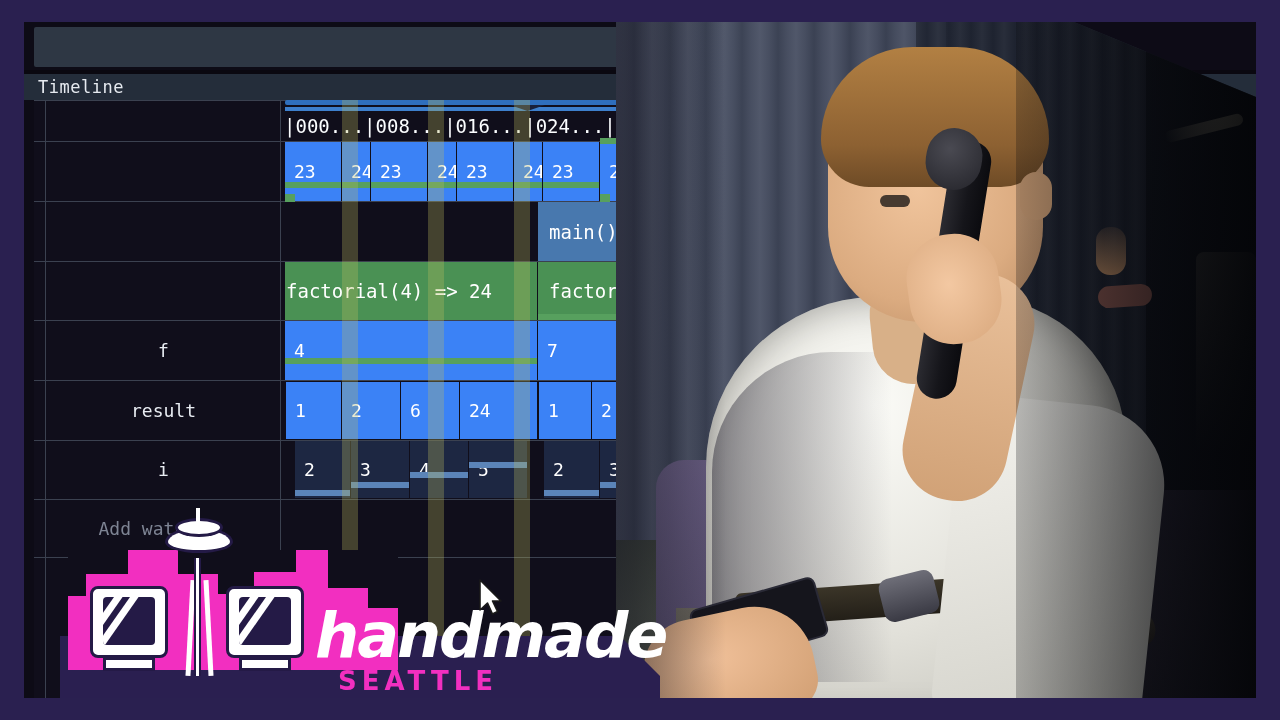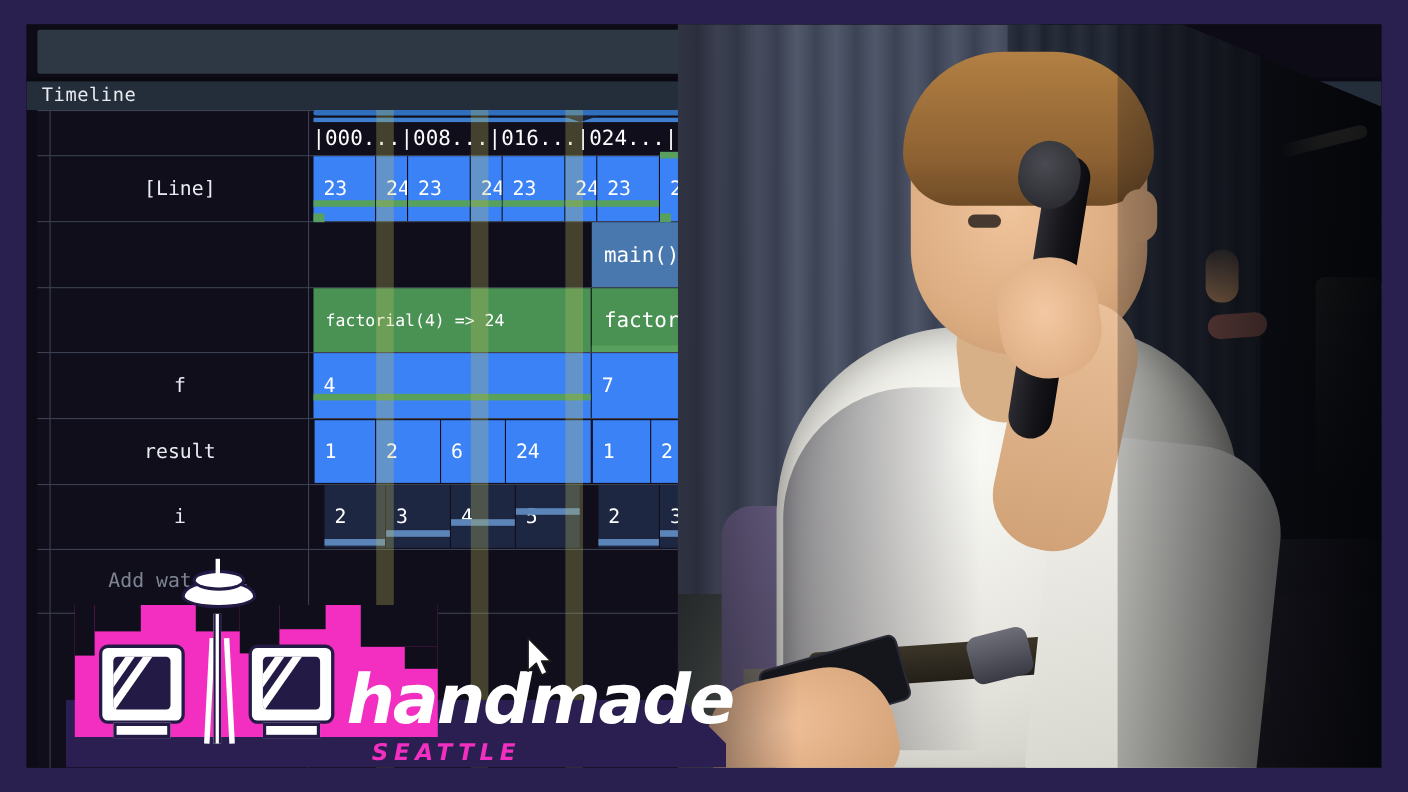--- a/index.html
+++ b/index.html
@@ -270,23 +270,22 @@
   .monitor .glint{position:absolute;width:7px;height:80px;background:#fff;transform:rotate(35deg);}
   .monitor .stand{position:absolute;left:50%;margin-left:-26px;bottom:-16px;width:52px;height:14px;background:#fff;border:3px solid #241a46;box-sizing:border-box;}
   .wordmark{
     position:absolute;left:255px;bottom:26px;
     color:#ffffff;font-size:62px;font-weight:bold;letter-spacing:-2px;
     font-family:"DejaVu Sans","Liberation Sans",sans-serif;
     font-style:italic;
   }
   .wordmark2{
     position:absolute;left:278px;bottom:2px;
-    color:#f22fc0;font-size:21px;font-weight:bold;letter-spacing:5px;
+    color:#f22fc0;font-size:26px;font-weight:bold;letter-spacing:5px;
     font-family:"DejaVu Sans","Liberation Sans",sans-serif;
-    font-style:italic;
   }
 
   
   #cursor{position:absolute;left:478px;top:578px;width:26px;height:40px;}
 </style>
 </head>
 <body>
 
 <div id="stage">
 
@@ -307,21 +306,20 @@
       <div class="rowline" style="top:0px"></div>
       <div class="rowline" style="top:41px"></div>
       <div class="rowline" style="top:101px"></div>
       <div class="rowline" style="top:161px"></div>
       <div class="rowline" style="top:220px"></div>
       <div class="rowline" style="top:280px"></div>
       <div class="rowline" style="top:340px"></div>
       <div class="rowline" style="top:399px"></div>
       <div class="rowline" style="top:457px"></div>
 
-      <div class="rowlabel" style="top:41px;height:60px">[Line]</div>
       <div class="rowlabel" style="top:220px;height:60px">f</div>
       <div class="rowlabel" style="top:280px;height:60px">result</div>
       <div class="rowlabel" style="top:340px;height:59px">i</div>
       <div class="rowlabel dim" style="top:399px;height:58px">Add watch...</div>
 
       <div class="track-area">
 
         <div class="ruler">
           <div class="scrollbar"></div>
           <div class="scrollbar2"></div>
@@ -354,21 +352,21 @@
         <div class="spark" style="left:379px;top:82px;width:56px"></div>
         <div class="spark" style="left:436px;top:82px;width:28px"></div>
         <div class="spark" style="left:465px;top:82px;width:56px"></div>
         <div class="spark" style="left:522px;top:82px;width:28px"></div>
         <div class="spark" style="left:551px;top:82px;width:60px"></div>
         <div class="spark" style="left:3px;top:94px;width:10px;height:8px"></div>
         <div class="spark" style="left:318px;top:94px;width:10px;height:8px"></div>
 
         <div class="cell blue-mid" style="left:256px;top:102px;width:200px;height:59px;font-size:19px;padding-left:11px">main()</div>
 
-        <div class="cell green-mid" style="left:3px;top:162px;width:252px;height:58px;font-size:15px;padding-left:11px">factorial(4) =&gt; 24</div>
+        <div class="cell green-mid" style="left:3px;top:162px;width:252px;height:58px;font-size:19px;padding-left:1px">factorial(4) =&gt; 24</div>
         <div class="cell green-mid" style="left:256px;top:162px;width:200px;height:58px;font-size:19px;padding-left:11px">factorial(7)</div>
 
         <div class="cell green-dark" style="left:3px;top:221px;width:252px;height:59px">4</div>
         <div class="cell green-dark" style="left:256px;top:221px;width:200px;height:59px">7</div>
         <div class="spark" style="left:3px;top:258px;width:252px"></div>
         <div class="spark" style="left:256px;top:214px;width:200px"></div>
 
         <div class="cell green-dark" style="left:4px;top:282px;width:55px;height:57px">1</div>
         <div class="cell green-dark" style="left:60px;top:282px;width:58px;height:57px">2</div>
         <div class="cell green-dark" style="left:119px;top:282px;width:58px;height:57px">6</div>

